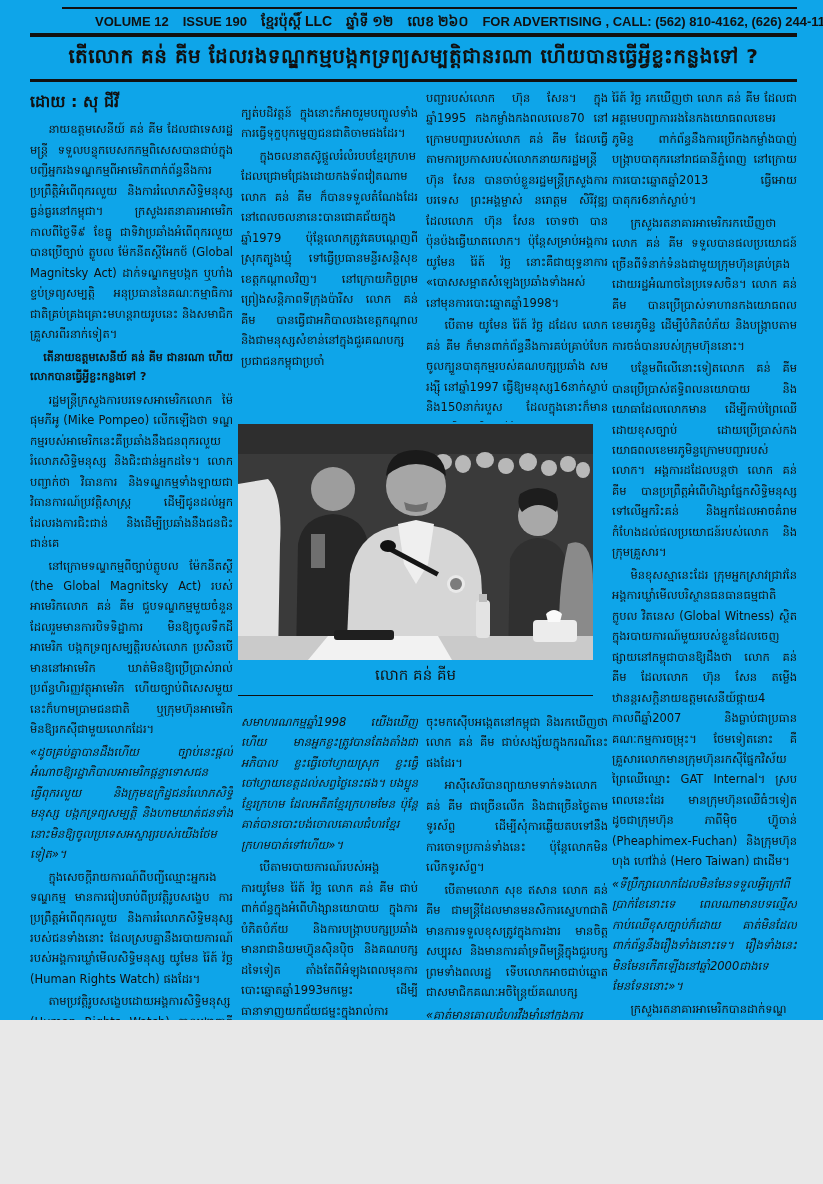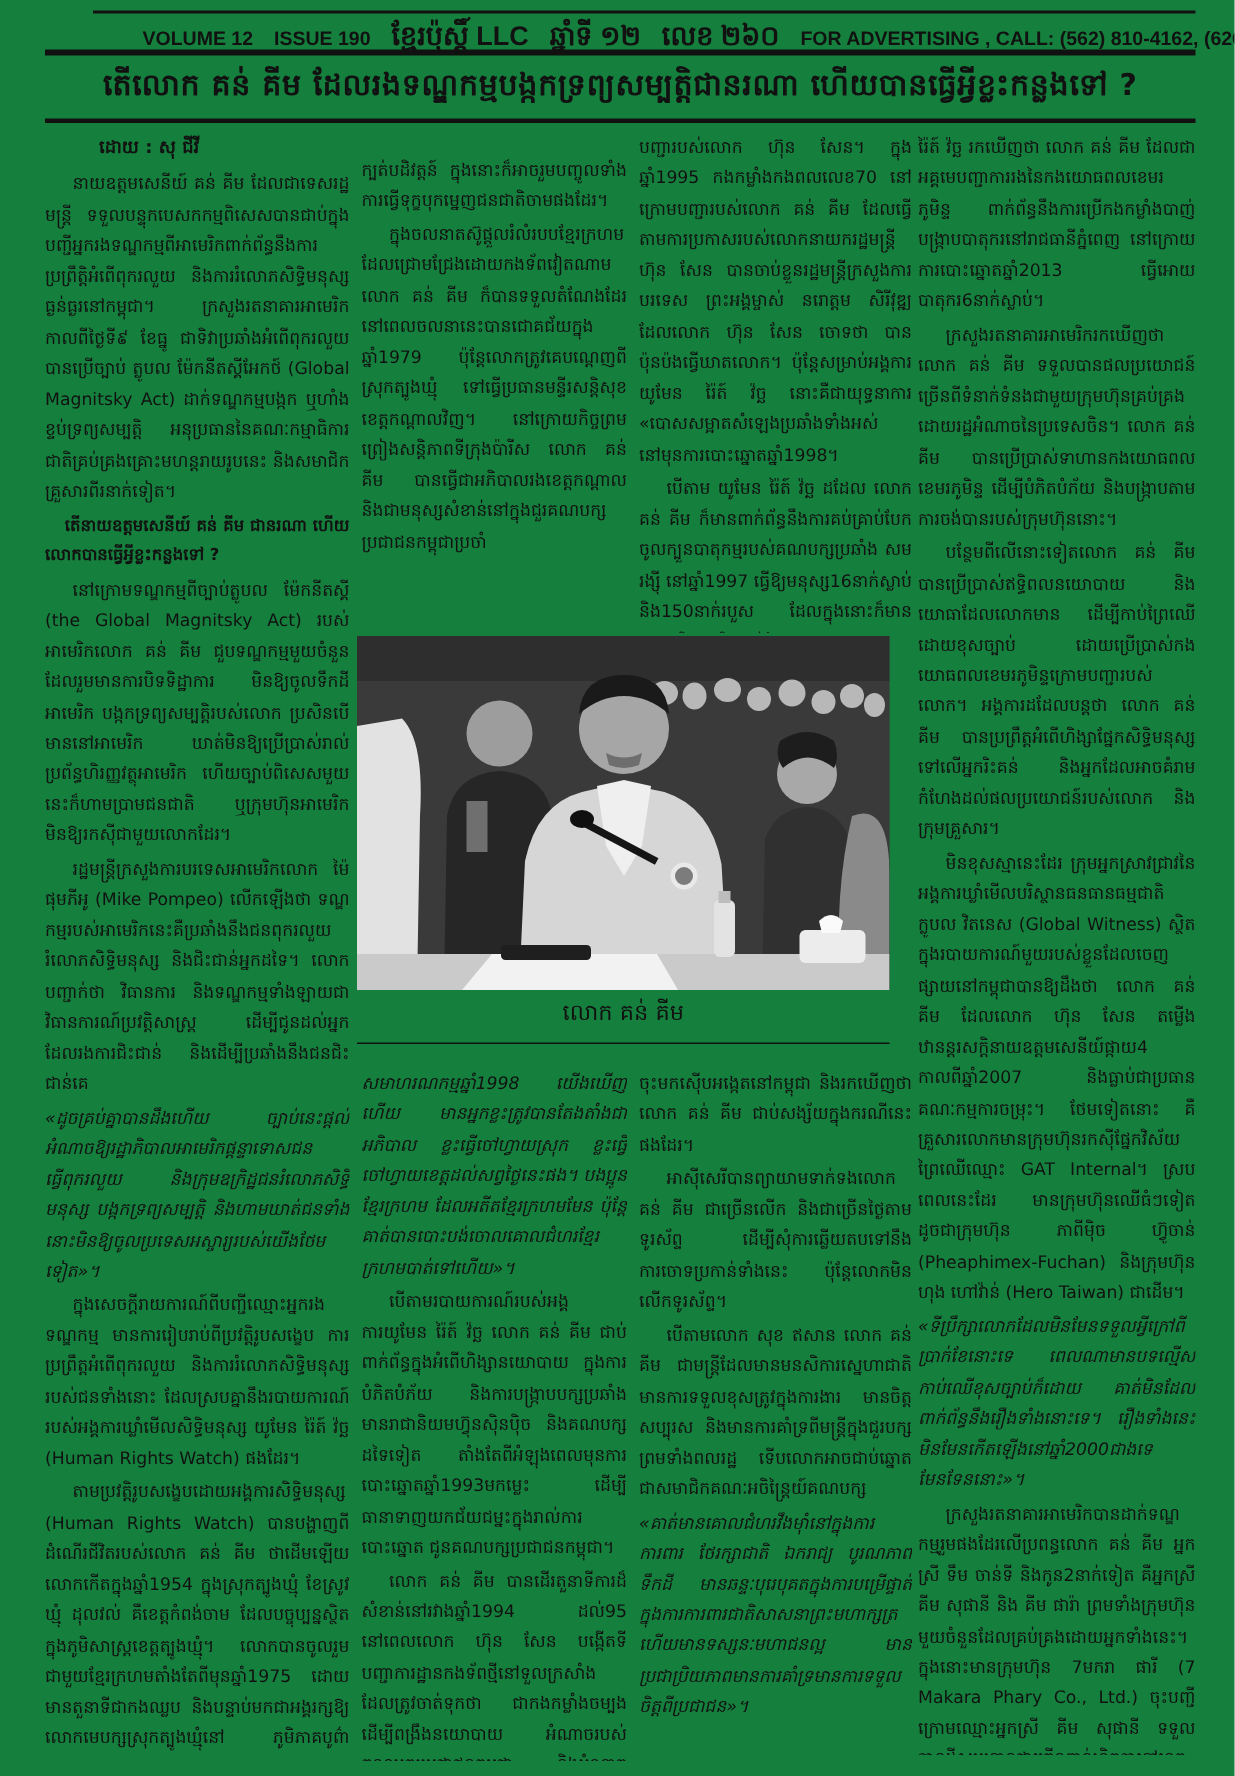--- a/index.html
+++ b/index.html
@@ -1,33 +1,33 @@
 <!DOCTYPE html>
 <html><head>
 <meta charset="utf-8">
 <style>
   html,body{margin:0;padding:0;background:#e8e8e8;}
-  #page{position:relative;width:823px;height:1184px;background:#15803d;margin:0 auto;
+  #page{position:relative;width:823px;height:1020px;background:#0ea5e9;margin:0 auto;
         font-family:"DejaVu Sans",sans-serif;color:#111;overflow:hidden;}
   .rule{position:absolute;background:#111;}
   
   #masthead{position:absolute;top:12px;left:30px;width:767px;display:flex;align-items:baseline;
             font-family:"Liberation Sans",sans-serif;font-weight:bold;font-size:13px;white-space:nowrap;}
   #masthead .m{margin-right:14px;}
   #masthead .first{margin-left:65px;}
-  #masthead .kh{font-size:18px;}
+  #masthead .kh{font-size:14px;}
   
   #headline{position:absolute;top:41px;left:30px;width:767px;text-align:center;
             font-weight:bold;font-size:20px;line-height:1.5;letter-spacing:.5px;}
   
   .col{position:absolute;font-size:11.5px;line-height:1.78;text-align:justify;overflow:hidden;}
   .col p{margin:0 0 2px 0;}
   .col p.ind{text-indent:1.6em;}
   .col p.subhead{font-weight:bold;font-size:11px;text-indent:1.2em;margin:3px 0;}
-  .col p.byline{font-weight:bold;font-size:12px;margin-bottom:3px;margin-left:36px;}
+  .col p.byline{font-weight:bold;font-size:16px;margin-bottom:3px;}
   .col p.quote{font-style:italic;}
   #col1{left:30px;top:88px;width:203px;height:1082px;}
   #col2-top{left:241px;top:103px;width:177px;height:334px;}
   #col3-top{left:426px;top:88px;width:182px;height:334px;}
   #col2-bottom{left:241px;top:712px;width:177px;height:462px;}
   #col3-bottom{left:426px;top:712px;width:182px;height:462px;}
   #col4{left:612px;top:88px;width:185px;height:1082px;}
   
   #figure{position:absolute;left:238px;top:424px;width:355px;}
   #photo{width:355px;height:236px;display:block;background:#3c3c3c;}
@@ -52,22 +52,22 @@
 
   </div>
 
   <div id="headline">តើលោក គន់ គីម ដែលរងទណ្ឌកម្មបង្កកទ្រព្យសម្បត្តិជានរណា ហើយបានធ្វើអ្វីខ្លះកន្លងទៅ ?</div>
   <div class="rule" style="left:30px;top:79px;width:767px;height:3px;"></div>
 
   <div id="col1" class="col">
     <p class="byline">ដោយ : សុ ជីវី</p>
     <p class="ind">នាយឧត្តមសេនីយ៍ គន់ គីម ដែលជាទេសរដ្ឋមន្ត្រី ទទួលបន្ទុកបេសកកម្មពិសេសបានជាប់ក្នុងបញ្ជីអ្នករងទណ្ឌកម្មពីអាមេរិកពាក់ព័ន្ធនឹងការប្រព្រឹត្តិអំពើពុករលួយ និងការរំលោភសិទ្ធិមនុស្សធ្ងន់ធ្ងរនៅកម្ពុជា។ ក្រសួងរតនាគារអាមេរិកកាលពីថ្ងៃទី៩ ខែធ្នូ ជាទិវាប្រឆាំងអំពើពុករលួយបានប្រើច្បាប់ ត្លូបល ម៉ែកនីតស្គីអែកថ៍ (Global Magnitsky Act) ដាក់ទណ្ឌកម្មបង្កក ឬហាំងខ្ទប់ទ្រព្យសម្បត្តិ អនុប្រធាននៃគណៈកម្មាធិការជាតិគ្រប់គ្រងគ្រោះមហន្តរាយរូបនេះ និងសមាជិកគ្រួសារពីរនាក់ទៀត។</p>
     <p class="subhead">តើនាយឧត្តមសេនីយ៍ គន់ គីម ជានរណា ហើយលោកបានធ្វើអ្វីខ្លះកន្លងទៅ ?</p>
+    <p class="ind">រដ្ឋមន្ត្រីក្រសួងការបរទេសអាមេរិកលោក ម៉ៃ ផុមភីអូ (Mike Pompeo) លើកឡើងថា ទណ្ឌកម្មរបស់អាមេរិកនេះគឺប្រឆាំងនឹងជនពុករលួយ រំលោភសិទ្ធិមនុស្ស និងជិះជាន់អ្នកដទៃ។ លោកបញ្ជាក់ថា វិធានការ និងទណ្ឌកម្មទាំងឡាយជាវិធានការណ៍ប្រវត្តិសាស្ត្រ ដើម្បីជូនដល់អ្នកដែលរងការជិះជាន់ និងដើម្បីប្រឆាំងនឹងជនជិះជាន់គេ</p>
     <p class="ind">នៅក្រោមទណ្ឌកម្មពីច្បាប់ត្លូបល ម៉ែកនីតស្គី (the Global Magnitsky Act) របស់អាមេរិកលោក គន់ គីម ជួបទណ្ឌកម្មមួយចំនួនដែលរួមមានការបិទទិដ្ឋាការ មិនឱ្យចូលទឹកដីអាមេរិក បង្កកទ្រព្យសម្បត្តិរបស់លោក ប្រសិនបើមាននៅអាមេរិក ឃាត់មិនឱ្យប្រើប្រាស់រាល់ប្រព័ន្ធហិរញ្ញវត្ថុអាមេរិក ហើយច្បាប់ពិសេសមួយនេះក៏ហាមប្រាមជនជាតិ ឬក្រុមហ៊ុនអាមេរិកមិនឱ្យរកស៊ីជាមួយលោកដែរ។</p>
-    <p class="ind">រដ្ឋមន្ត្រីក្រសួងការបរទេសអាមេរិកលោក ម៉ៃ ផុមភីអូ (Mike Pompeo) លើកឡើងថា ទណ្ឌកម្មរបស់អាមេរិកនេះគឺប្រឆាំងនឹងជនពុករលួយ រំលោភសិទ្ធិមនុស្ស និងជិះជាន់អ្នកដទៃ។ លោកបញ្ជាក់ថា វិធានការ និងទណ្ឌកម្មទាំងឡាយជាវិធានការណ៍ប្រវត្តិសាស្ត្រ ដើម្បីជូនដល់អ្នកដែលរងការជិះជាន់ និងដើម្បីប្រឆាំងនឹងជនជិះជាន់គេ</p>
     <p class="quote">«ដូចគ្រប់គ្នាបានដឹងហើយ ច្បាប់នេះផ្តល់អំណាចឱ្យរដ្ឋាភិបាលអាមេរិកផ្តន្ទាទោសជនធ្វើពុករលួយ និងក្រុមឧក្រិដ្ឋជនរំលោភសិទ្ធិមនុស្ស បង្កកទ្រព្យសម្បត្តិ និងហាមឃាត់ជនទាំងនោះមិនឱ្យចូលប្រទេសអស្ចារ្យរបស់យើងថែមទៀត»។</p>
     <p class="ind">ក្នុងសេចក្តីរាយការណ៍ពីបញ្ជីឈ្មោះអ្នករងទណ្ឌកម្ម មានការរៀបរាប់ពីប្រវត្តិរូបសង្ខេប ការប្រព្រឹត្តអំពើពុករលួយ និងការរំលោភសិទ្ធិមនុស្សរបស់ជនទាំងនោះ ដែលស្របគ្នានឹងរបាយការណ៍របស់អង្គការឃ្លាំមើលសិទ្ធិមនុស្ស យូមែន រ៉ៃត៍ វ៉ច្ឆ (Human Rights Watch) ផងដែរ។</p>
     <p class="ind">តាមប្រវត្តិរូបសង្ខេបដោយអង្គការសិទ្ធិមនុស្ស (Human Rights Watch) បានបង្ហាញពីដំណើរជីវិតរបស់លោក គន់ គីម ថាដើមឡើយលោកកើតក្នុងឆ្នាំ1954 ក្នុងស្រុកត្បូងឃ្មុំ ខែស្រូវឃ្មុំ ដុលវល់ គឺខេត្តកំពង់ចាម ដែលបច្ចុប្បន្នស្ថិតក្នុងភូមិសាស្ត្រខេត្តត្បូងឃ្មុំ។ លោកបានចូលរួមជាមួយខ្មែរក្រហមតាំងតែពីមុនឆ្នាំ1975 ដោយមានតួនាទីជាកងឈ្លប និងបន្ទាប់មកជាអង្គរក្សឱ្យលោកមេបក្សស្រុកត្បូងឃ្មុំនៅ ភូមិភាគបូព៌ាតំបន់21។</p>
 
   </div>
 
   <div id="col2-top" class="col">
     <p>ក្បត់បដិវត្តន៍ ក្នុងនោះក៏អាចរួមបញ្ចូលទាំងការធ្វើទុក្ខបុកម្នេញជនជាតិចាមផងដែរ។</p>
     <p class="ind">ក្នុងចលនាតស៊ូផ្តួលរំលំរបបខ្មែរក្រហម ដែលជ្រោមជ្រែងដោយកងទ័ពវៀតណាម លោក គន់ គីម ក៏បានទទួលតំណែងដែរនៅពេលចលនានេះបានជោគជ័យក្នុងឆ្នាំ1979 ប៉ុន្តែលោកត្រូវគេបណ្តេញពីស្រុកត្បូងឃ្មុំ ទៅធ្វើប្រធានមន្ទីរសន្តិសុខខេត្តកណ្តាលវិញ។ នៅក្រោយកិច្ចព្រមព្រៀងសន្តិភាពទីក្រុងប៉ារីស លោក គន់ គីម បានធ្វើជាអភិបាលរងខេត្តកណ្តាល និងជាមនុស្សសំខាន់នៅក្នុងជួរគណបក្សប្រជាជនកម្ពុជាប្រចាំ</p>
   </div>

